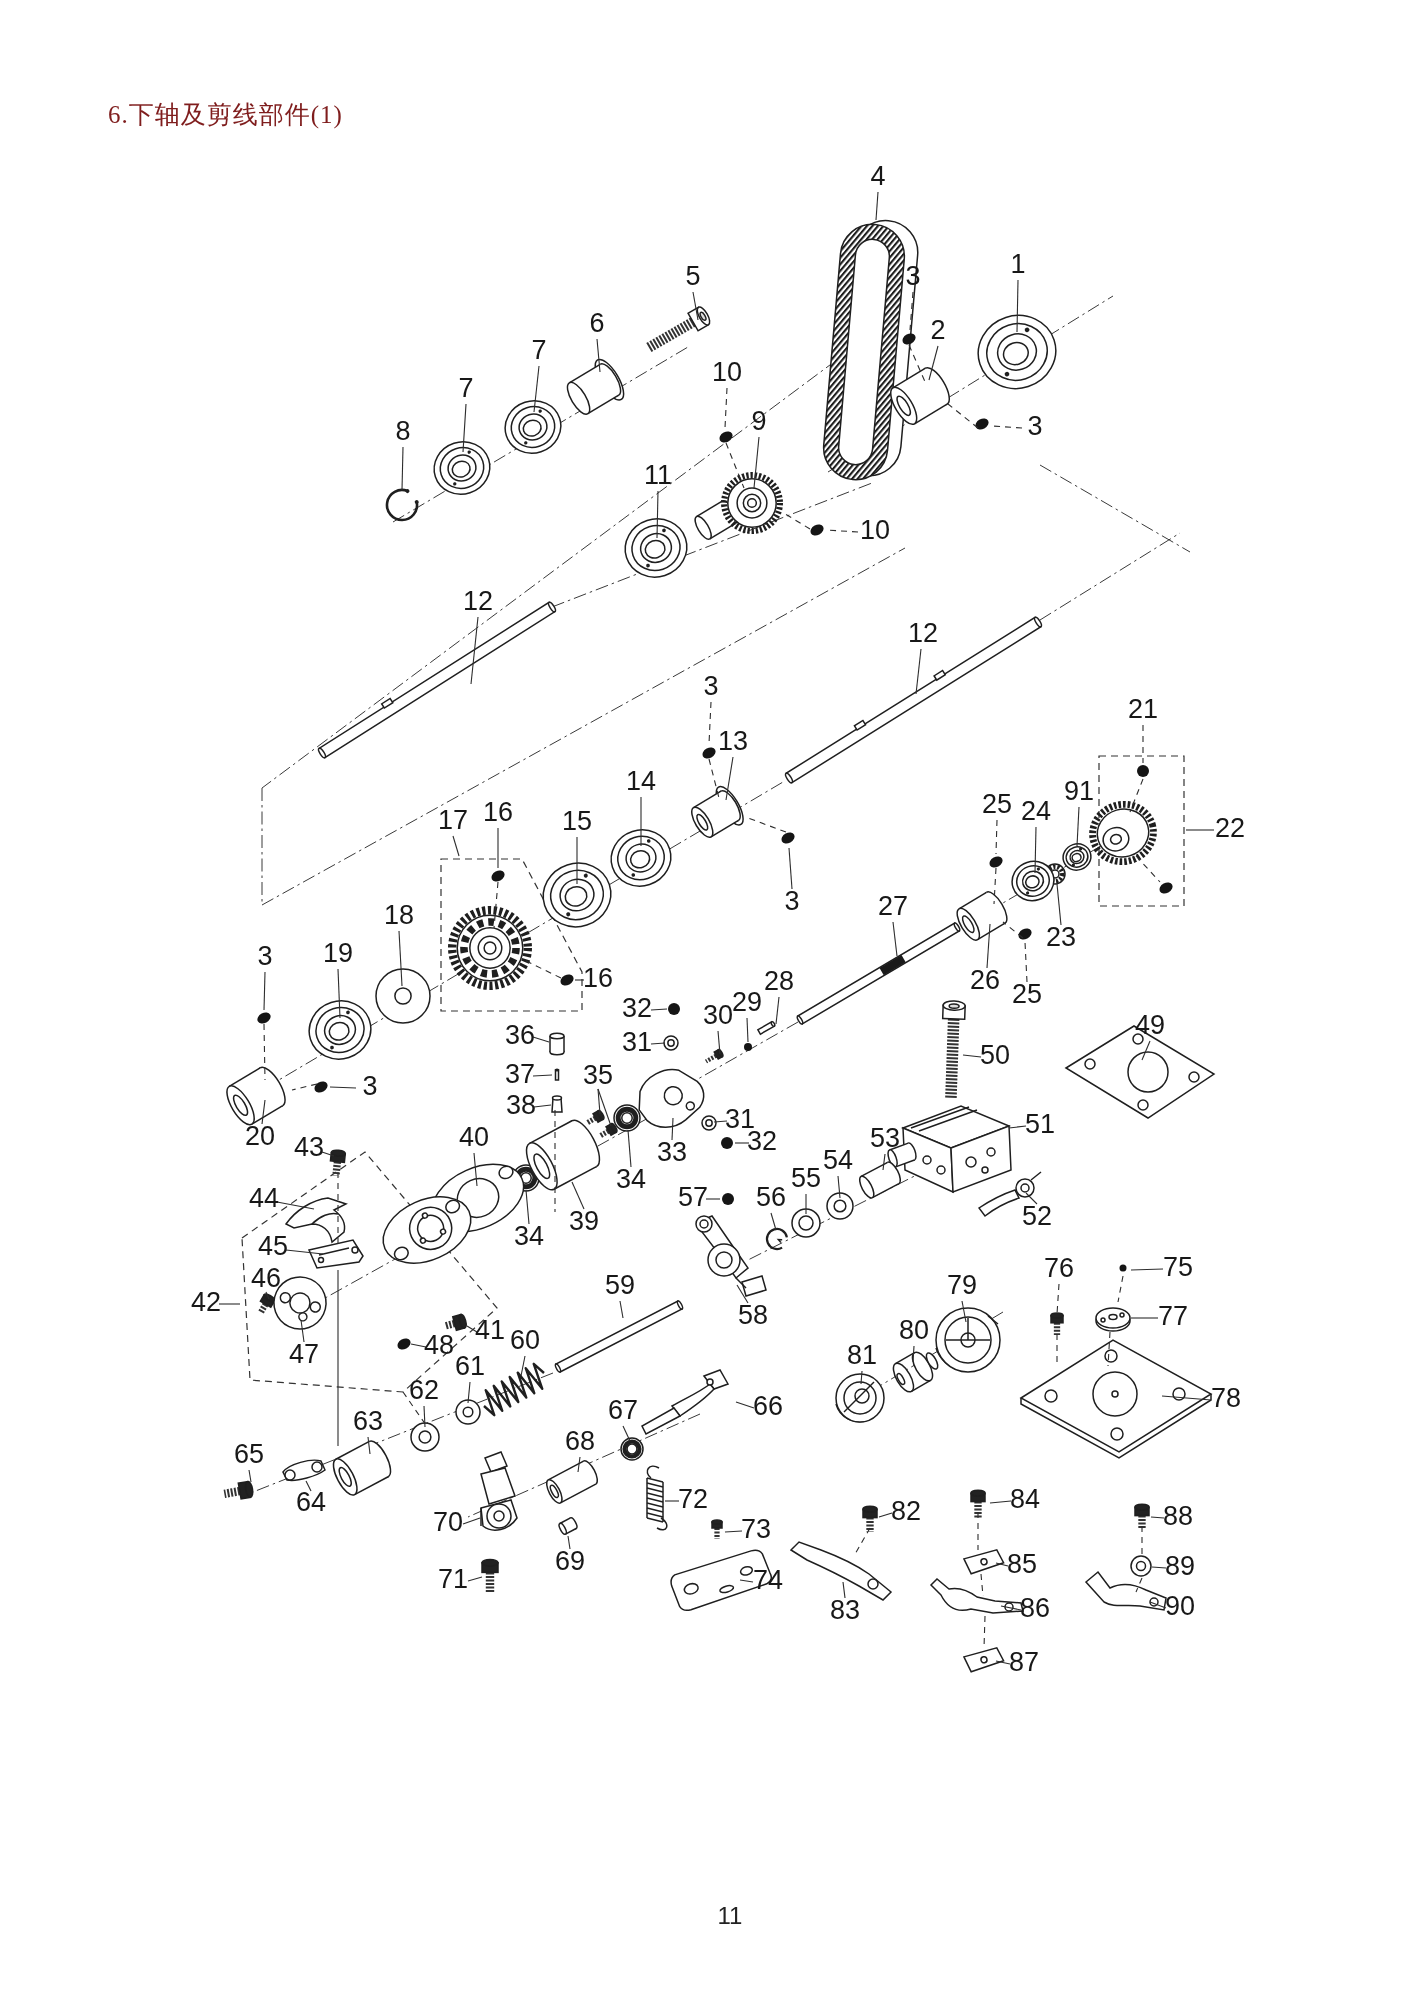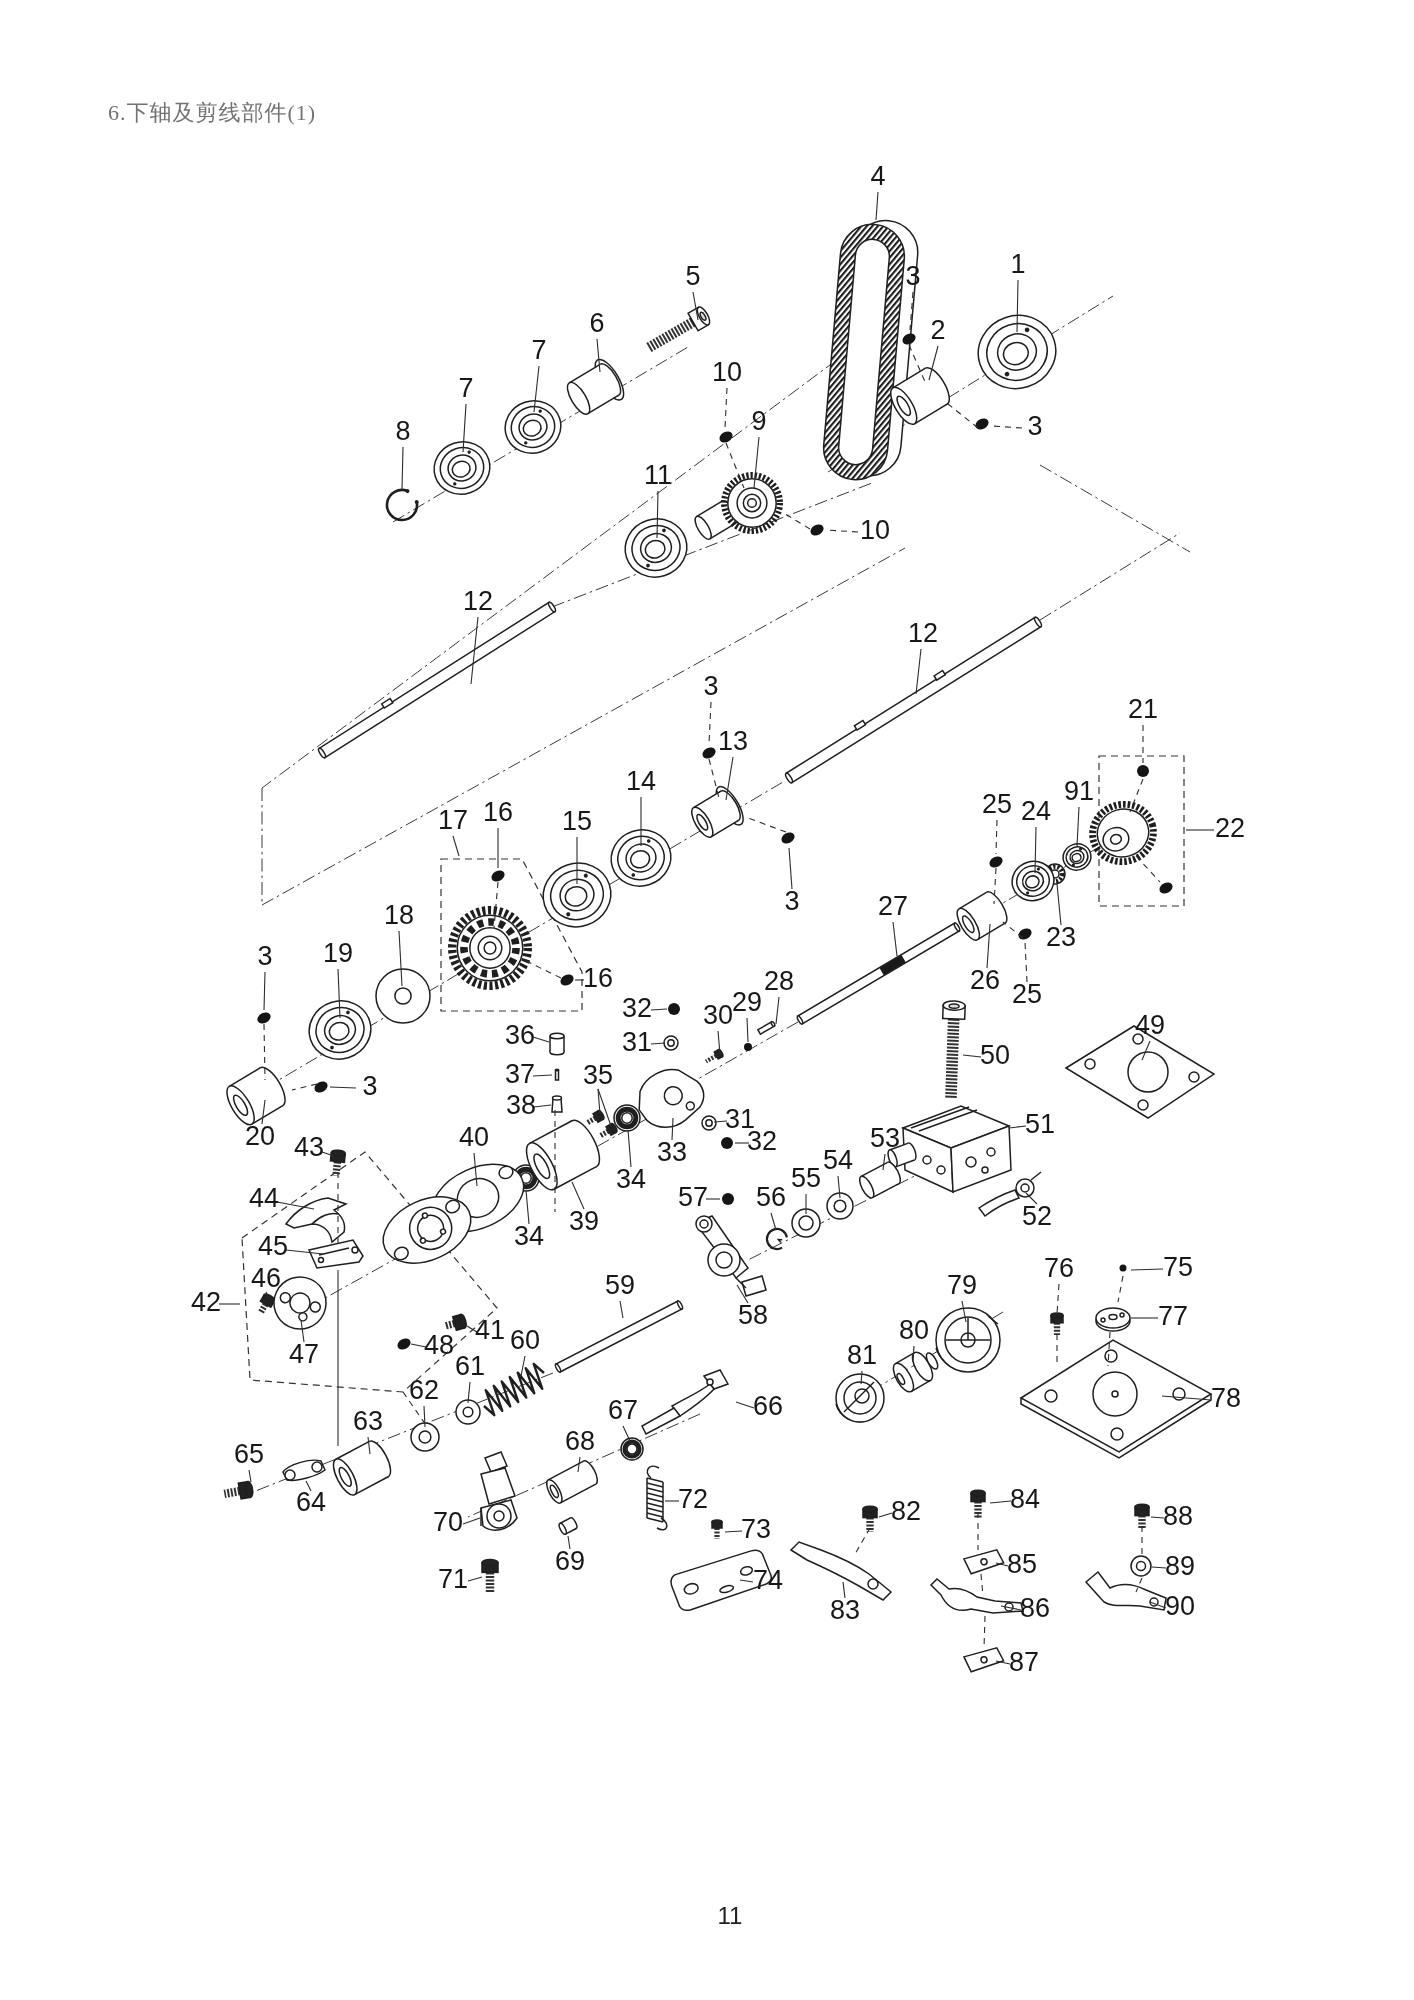--- a/index.html
+++ b/index.html
@@ -1,19 +1,19 @@
 <!DOCTYPE html>
 <html><head>
 <meta charset="utf-8">
 <style>
   html,body{margin:0;padding:0;background:#888}
   .page{position:relative;width:1414px;height:2000px;margin:0 auto;background:#fff;
         font-family:"Liberation Sans",sans-serif;overflow:hidden}
   .title{position:absolute;left:108px;top:98px;margin:0;font-weight:400;
-         font-family:"Liberation Serif","DejaVu Serif",serif;font-size:22px;color:#737373;letter-spacing:1px}
+         font-family:"Liberation Serif","DejaVu Serif",serif;font-size:25px;color:#7f1d1d;letter-spacing:1px}
   .diagram{position:absolute;left:0;top:0;width:1414px;height:2000px}
   .diagram svg{width:100%;height:100%;display:block}
   .diagram text{font-family:"Liberation Sans",sans-serif;font-size:27px;fill:#181818}
   .pageno{position:absolute;left:0;top:1902px;width:1460px;text-align:center;font-size:24px;color:#222}
 </style>
 </head>
 <body>
 
 <div class="page">
   <h1 class="title">6.下轴及剪线部件(1)</h1>

